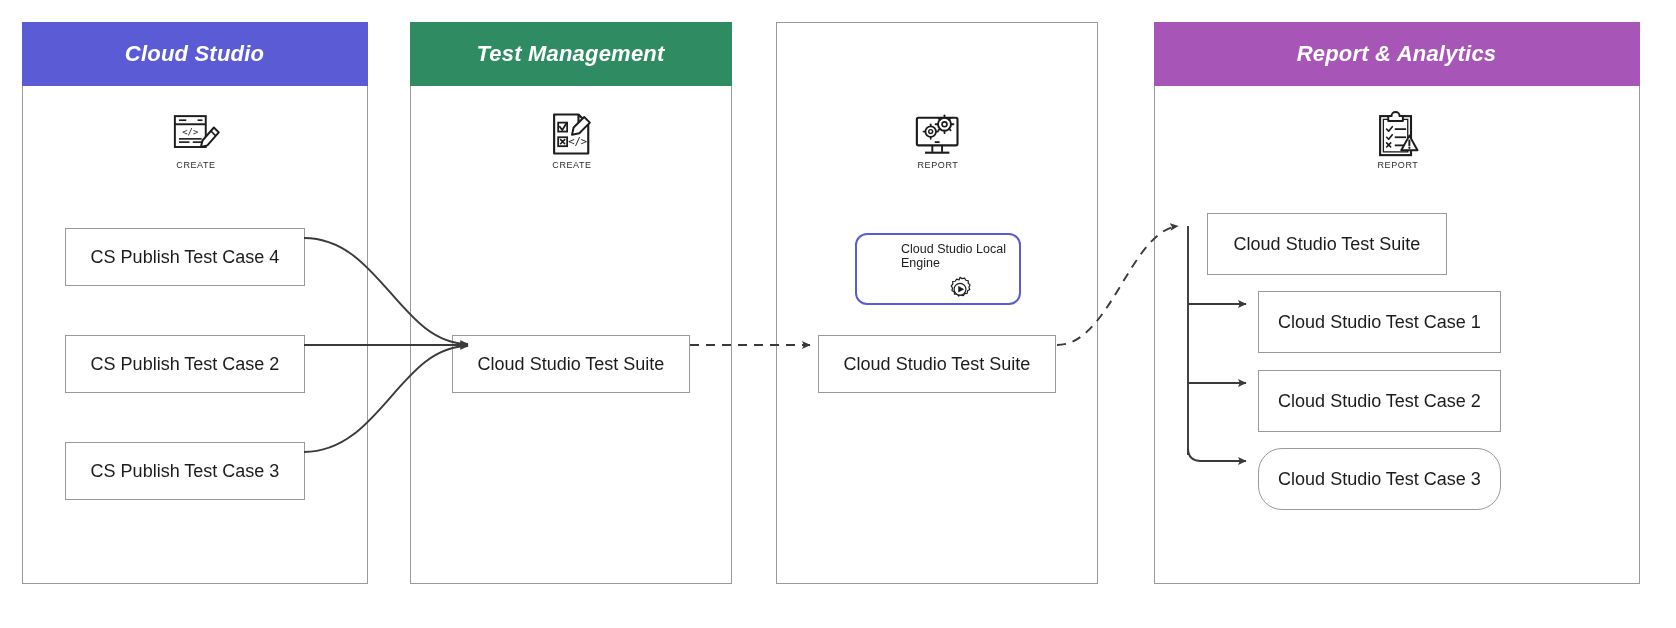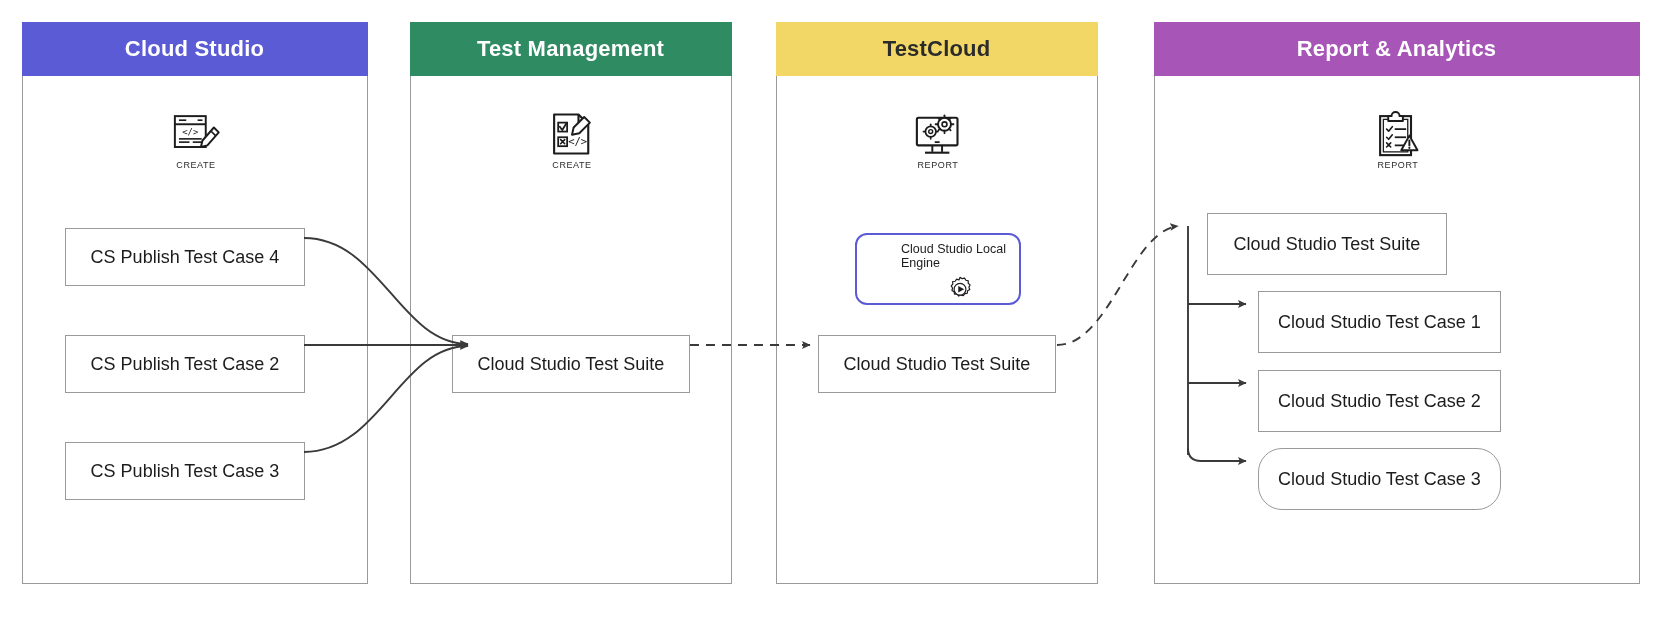--- a/index.html
+++ b/index.html
@@ -23,28 +23,29 @@
   .panel {
     position: absolute;
     background: #ffffff;
     border: 1.5px solid #9a9a9a;
     box-sizing: border-box;
   }
   .panel-header {
     position: absolute;
     left: -1.5px;
     top: -1.5px;
-    height: 54px;
+    height: 64px;
     display: flex;
     align-items: center;
     justify-content: center;
     box-sizing: border-box;
     font-weight: bold;
     font-size: 22px;
     letter-spacing: 0.2px;
+    font-style: italic;
   }
   .panel-body {
     position: absolute;
     left: 0;
     top: 50px;
     right: 0;
     bottom: 0;
   }
   .icon-block {
     position: absolute;
@@ -163,23 +164,20 @@
         <div class="icon-caption">CREATE</div>
       </div>
 
       <div class="node" style="left:41px; top:262px; width:238px; height:58px;">
         <span>Cloud Studio Test Suite</span>
       </div>
     </div>
   </div>
 
   <div class="panel" style="left:776px; top:22px; width:322px; height:562px;">
-    <div class="panel-header" style="width:322px; background:#f2d767; color:#2b2b2b;">
-      <span>TestCloud</span>
-    </div>
     <div class="panel-body">
       <div class="icon-block" style="left:101px; top:35px;">
         <svg class="glyph" viewBox="0 0 64 64">
           <rect x="6" y="12" width="50" height="34" rx="2" fill="none" stroke="#1c1c1c" stroke-width="2.6"></rect>
           <line x1="25" y1="46" x2="25" y2="54" stroke="#1c1c1c" stroke-width="2.4"></line>
           <line x1="37" y1="46" x2="37" y2="54" stroke="#1c1c1c" stroke-width="2.4"></line>
           <line x1="16" y1="55" x2="46" y2="55" stroke="#1c1c1c" stroke-width="2.6"></line>
           <line x1="28" y1="42" x2="34" y2="42" stroke="#1c1c1c" stroke-width="2.2"></line>
           <circle cx="40" cy="20" r="8" fill="#ffffff" stroke="#1c1c1c" stroke-width="2.4"></circle>
           <circle cx="40" cy="20" r="3" fill="none" stroke="#1c1c1c" stroke-width="2"></circle>

